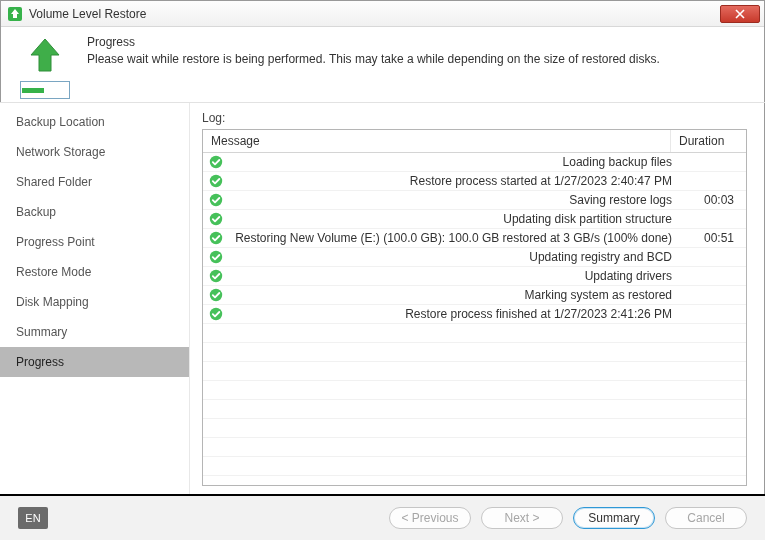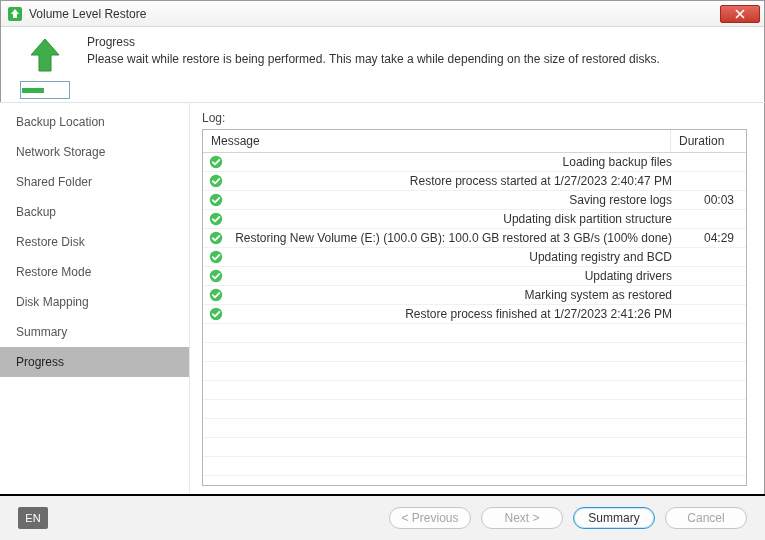--- a/index.html
+++ b/index.html
@@ -207,21 +207,21 @@
   </div>
 </div>
 
 <div class="main">
 
   <div class="sidebar" id="sidebar">
       <div class="sidebar-item">Backup Location</div>
       <div class="sidebar-item">Network Storage</div>
       <div class="sidebar-item">Shared Folder</div>
       <div class="sidebar-item">Backup</div>
-      <div class="sidebar-item">Restore Disk</div>
+      <div class="sidebar-item">Progress Point</div>
       <div class="sidebar-item">Restore Mode</div>
       <div class="sidebar-item">Disk Mapping</div>
       <div class="sidebar-item">Summary</div>
       <div class="sidebar-item selected">Progress</div>
     </div>
 
   <div class="content">
     <div class="log-label">Log:</div>
     <div class="log-box">
       <div class="log-header">
@@ -260,21 +260,21 @@
               </svg></span>
             <span class="msg">Updating disk partition structure</span>
             <span class="dur"></span>
           </div>
           <div class="log-row">
             <span class="status-icon"><svg width="14" height="14" viewBox="0 0 14 14">
                 <circle cx="7" cy="7" r="6.2" fill="#46c15a"></circle>
                 <path d="M3.8 7.2 L6 9.4 L10.3 5" stroke="#fff" stroke-width="1.8" fill="none" stroke-linecap="round" stroke-linejoin="round"></path>
               </svg></span>
             <span class="msg">Restoring New Volume (E:) (100.0 GB): 100.0 GB restored at 3 GB/s (100% done)</span>
-            <span class="dur">04:29</span>
+            <span class="dur">00:51</span>
           </div>
           <div class="log-row">
             <span class="status-icon"><svg width="14" height="14" viewBox="0 0 14 14">
                 <circle cx="7" cy="7" r="6.2" fill="#46c15a"></circle>
                 <path d="M3.8 7.2 L6 9.4 L10.3 5" stroke="#fff" stroke-width="1.8" fill="none" stroke-linecap="round" stroke-linejoin="round"></path>
               </svg></span>
             <span class="msg">Updating registry and BCD</span>
             <span class="dur"></span>
           </div>
           <div class="log-row">

